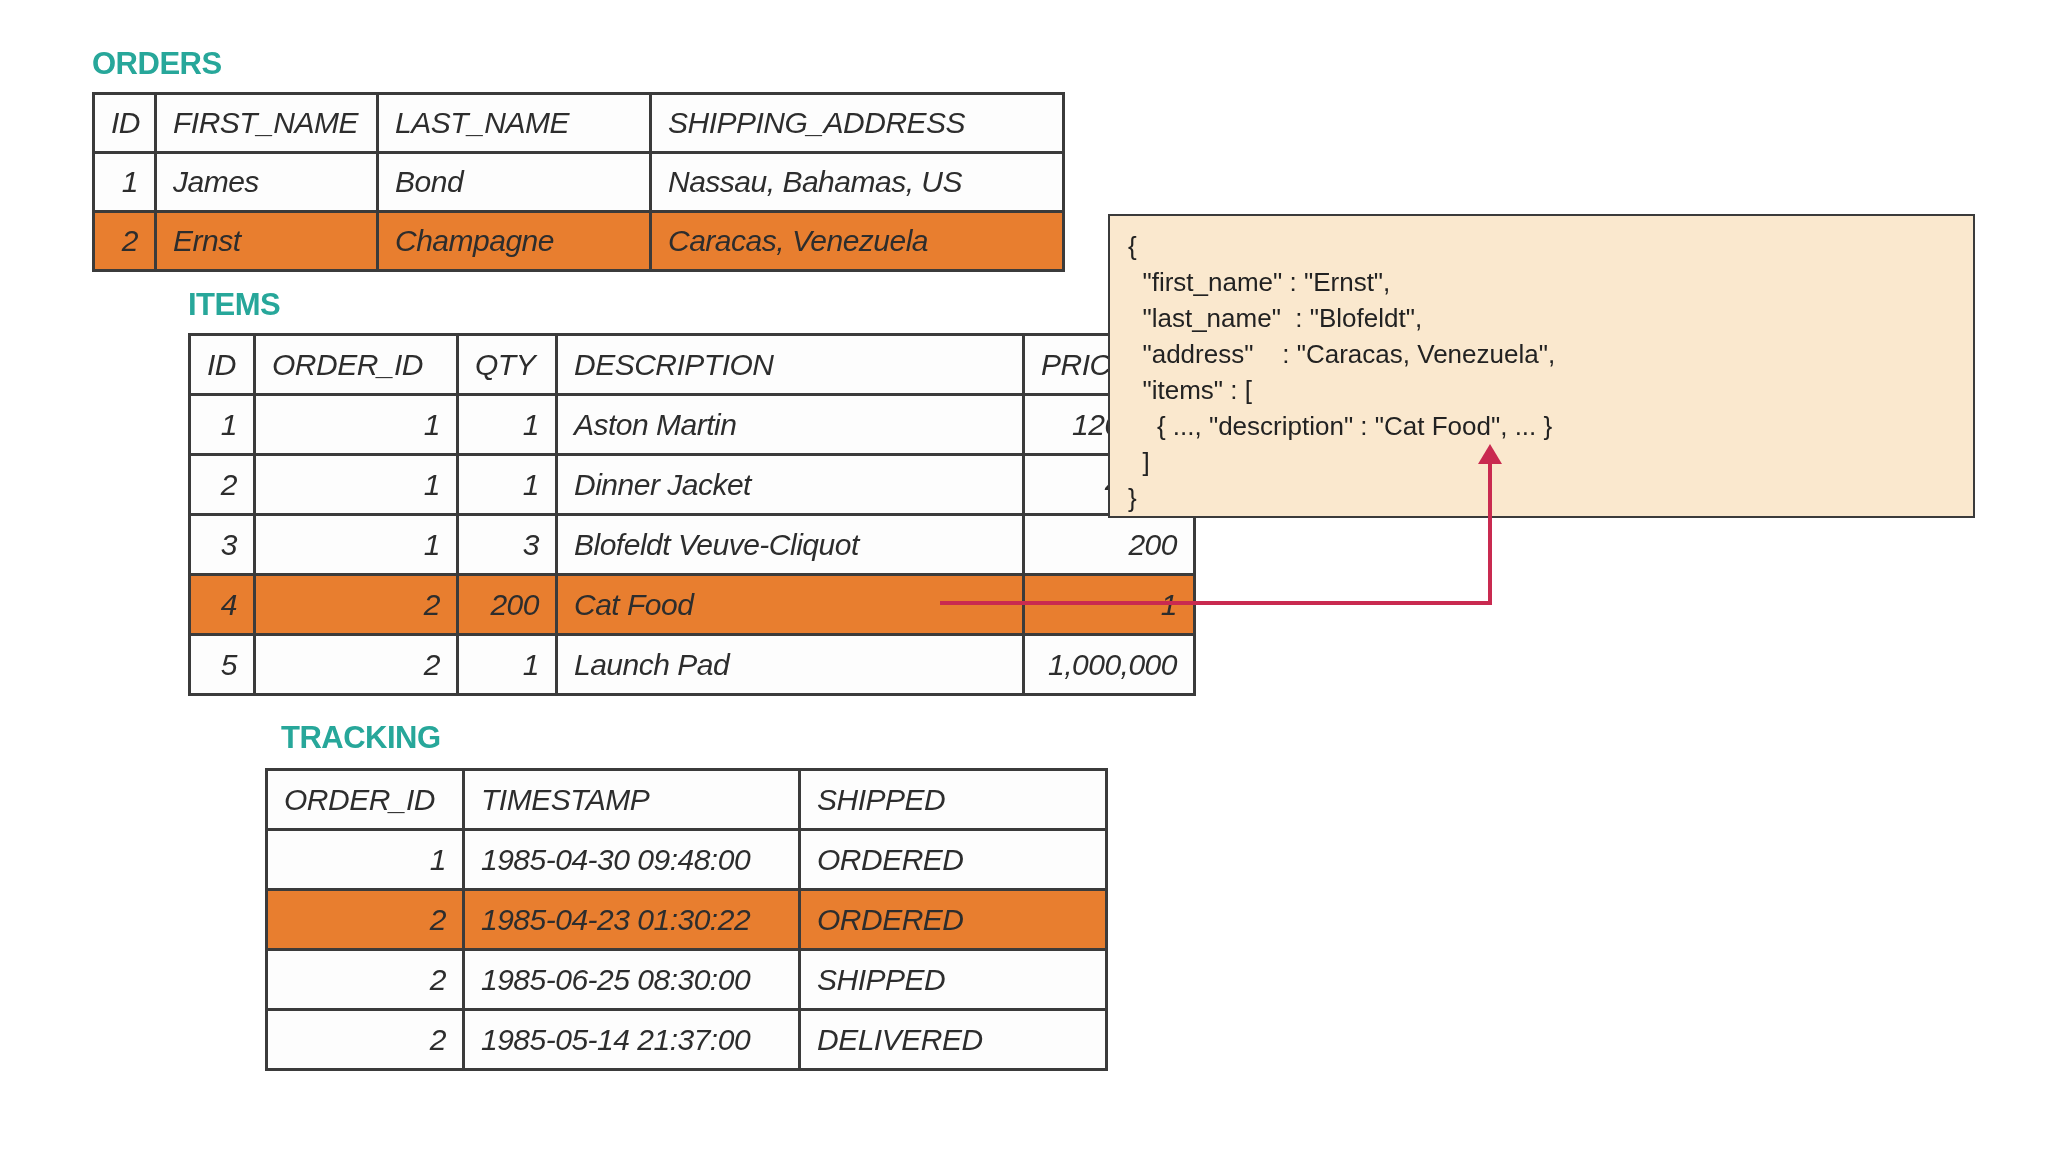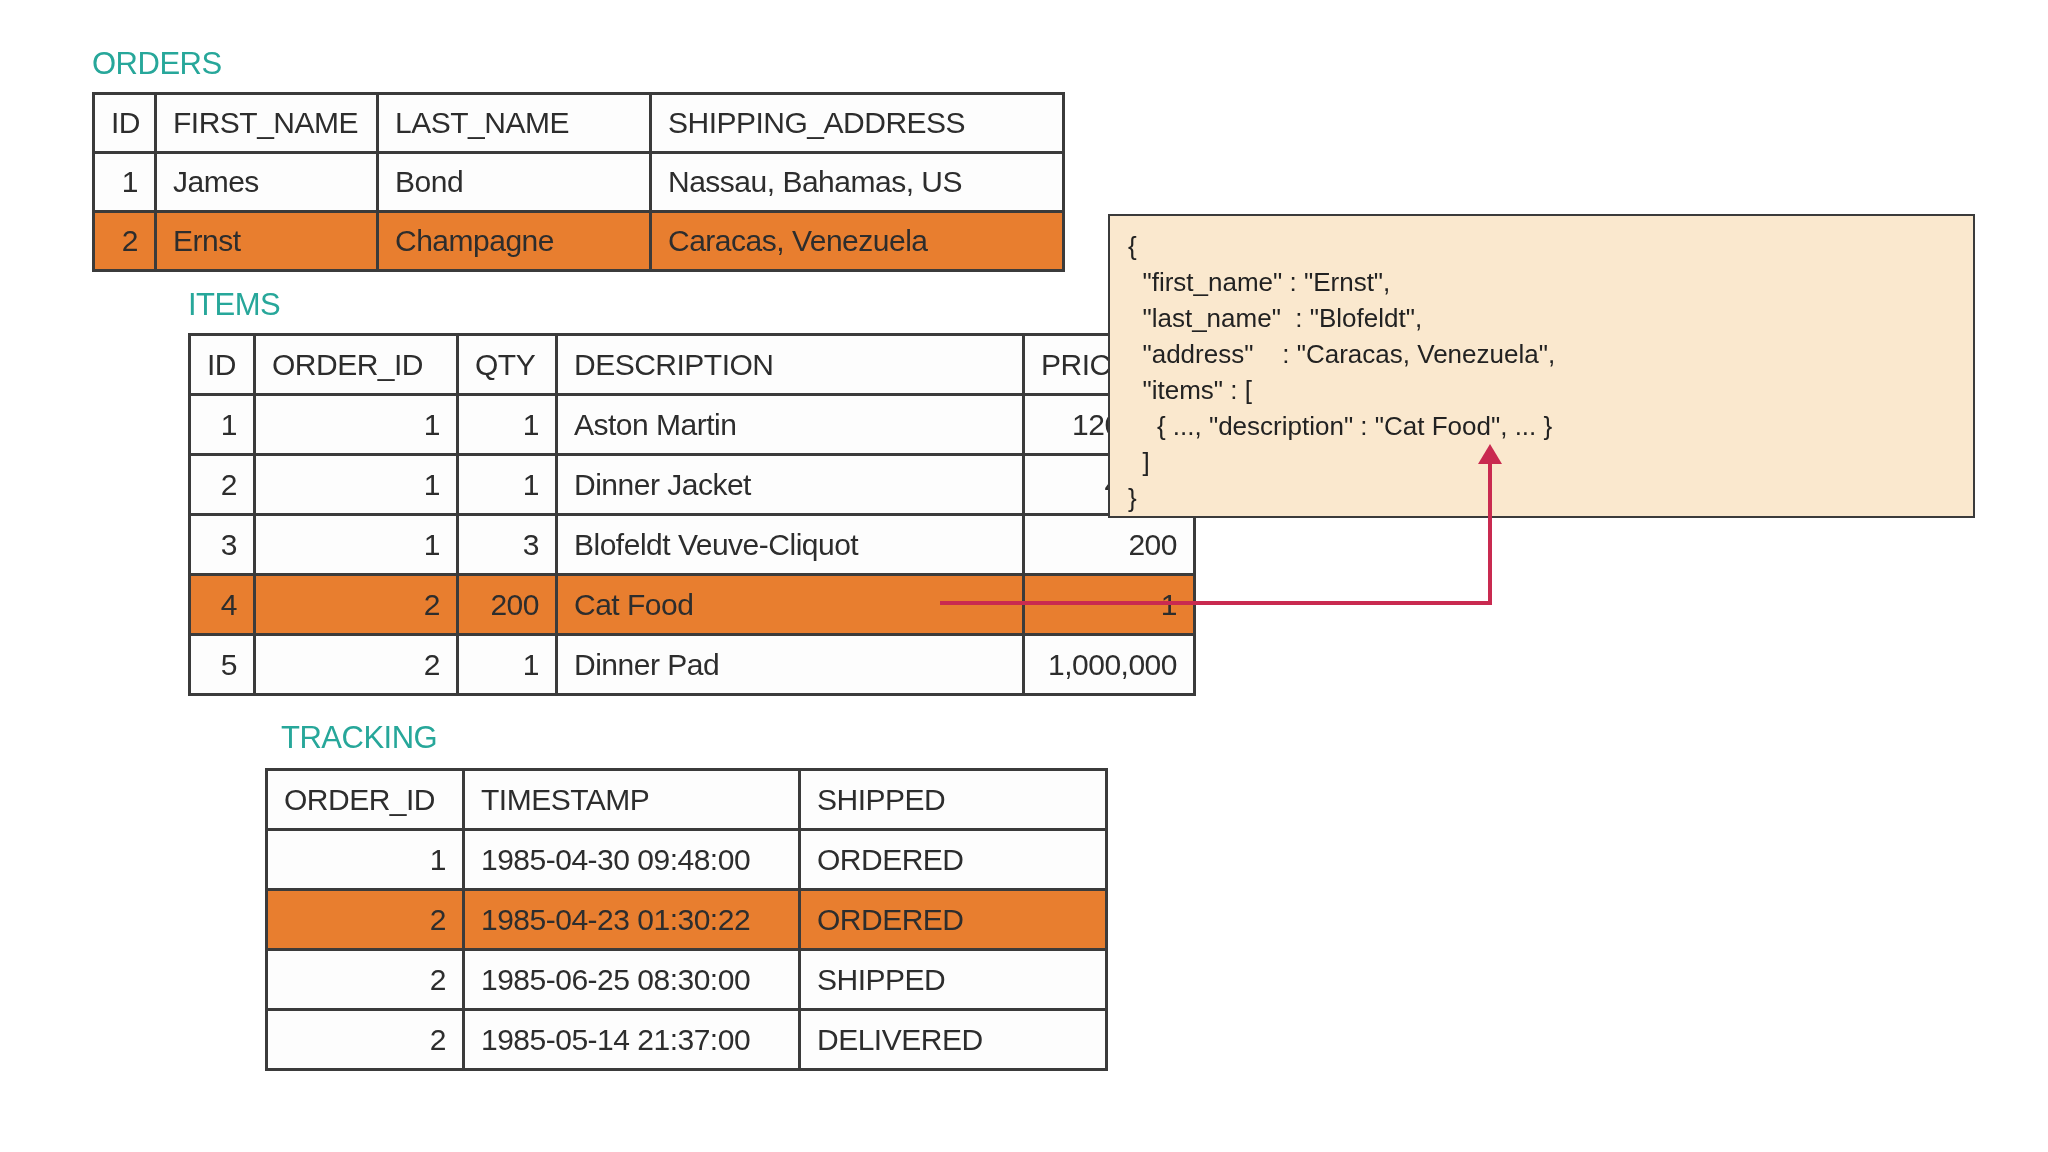--- a/index.html
+++ b/index.html
@@ -13,21 +13,21 @@
     width: 2048px;
     height: 1152px;
     background: #ffffff;
     overflow: hidden;
   }
 
   
   .tbl-title {
     position: absolute;
     font-size: 31px;
-    font-weight: 400;
+    font-weight: 700;
     letter-spacing: -0.5px;
     color: var(--teal, #27a79a);
     font-stretch: condensed;
     white-space: nowrap;
     z-index: 1;
   }
   #orders-title   { left: 92px;  top: 46px;  }
   #items-title    { left: 188px; top: 287px; }
   #tracking-title { left: 281px; top: 720px; }
 
@@ -48,20 +48,21 @@
     font-size: 30px;
     font-weight: 400;
     letter-spacing: -0.5px;
     color: #2d2d2d;
     padding: 0 16px;
     overflow: hidden;
     white-space: nowrap;
     font-stretch: condensed;
     background: #fdfdfd;
     text-align: left;
+    font-style: italic;
   }
   #orders-table tr   { height: 59px; }
   #items-table tr    { height: 60px; }
   #tracking-table tr { height: 60px; }
 
   .dbtable td.num { text-align: right; }
   .dbtable tr.hl th, .dbtable tr.hl td { background: var(--orange, #e87e2f); }
 
   
   #callout {
@@ -196,21 +197,21 @@
         <td class="num">4</td>
         <td class="num">2</td>
         <td class="num">200</td>
         <td>Cat Food</td>
         <td class="num">1</td>
       </tr>
       <tr>
         <td class="num">5</td>
         <td class="num">2</td>
         <td class="num">1</td>
-        <td>Dinner Pad</td>
+        <td>Launch Pad</td>
         <td class="num">1,000,000</td>
       </tr>
     </tbody>
   </table>
 
   <div class="tbl-title" id="tracking-title">TRACKING</div>
   <table class="dbtable" id="tracking-table">
     <colgroup>
       <col style="width:197px">
         <col style="width:336px">

